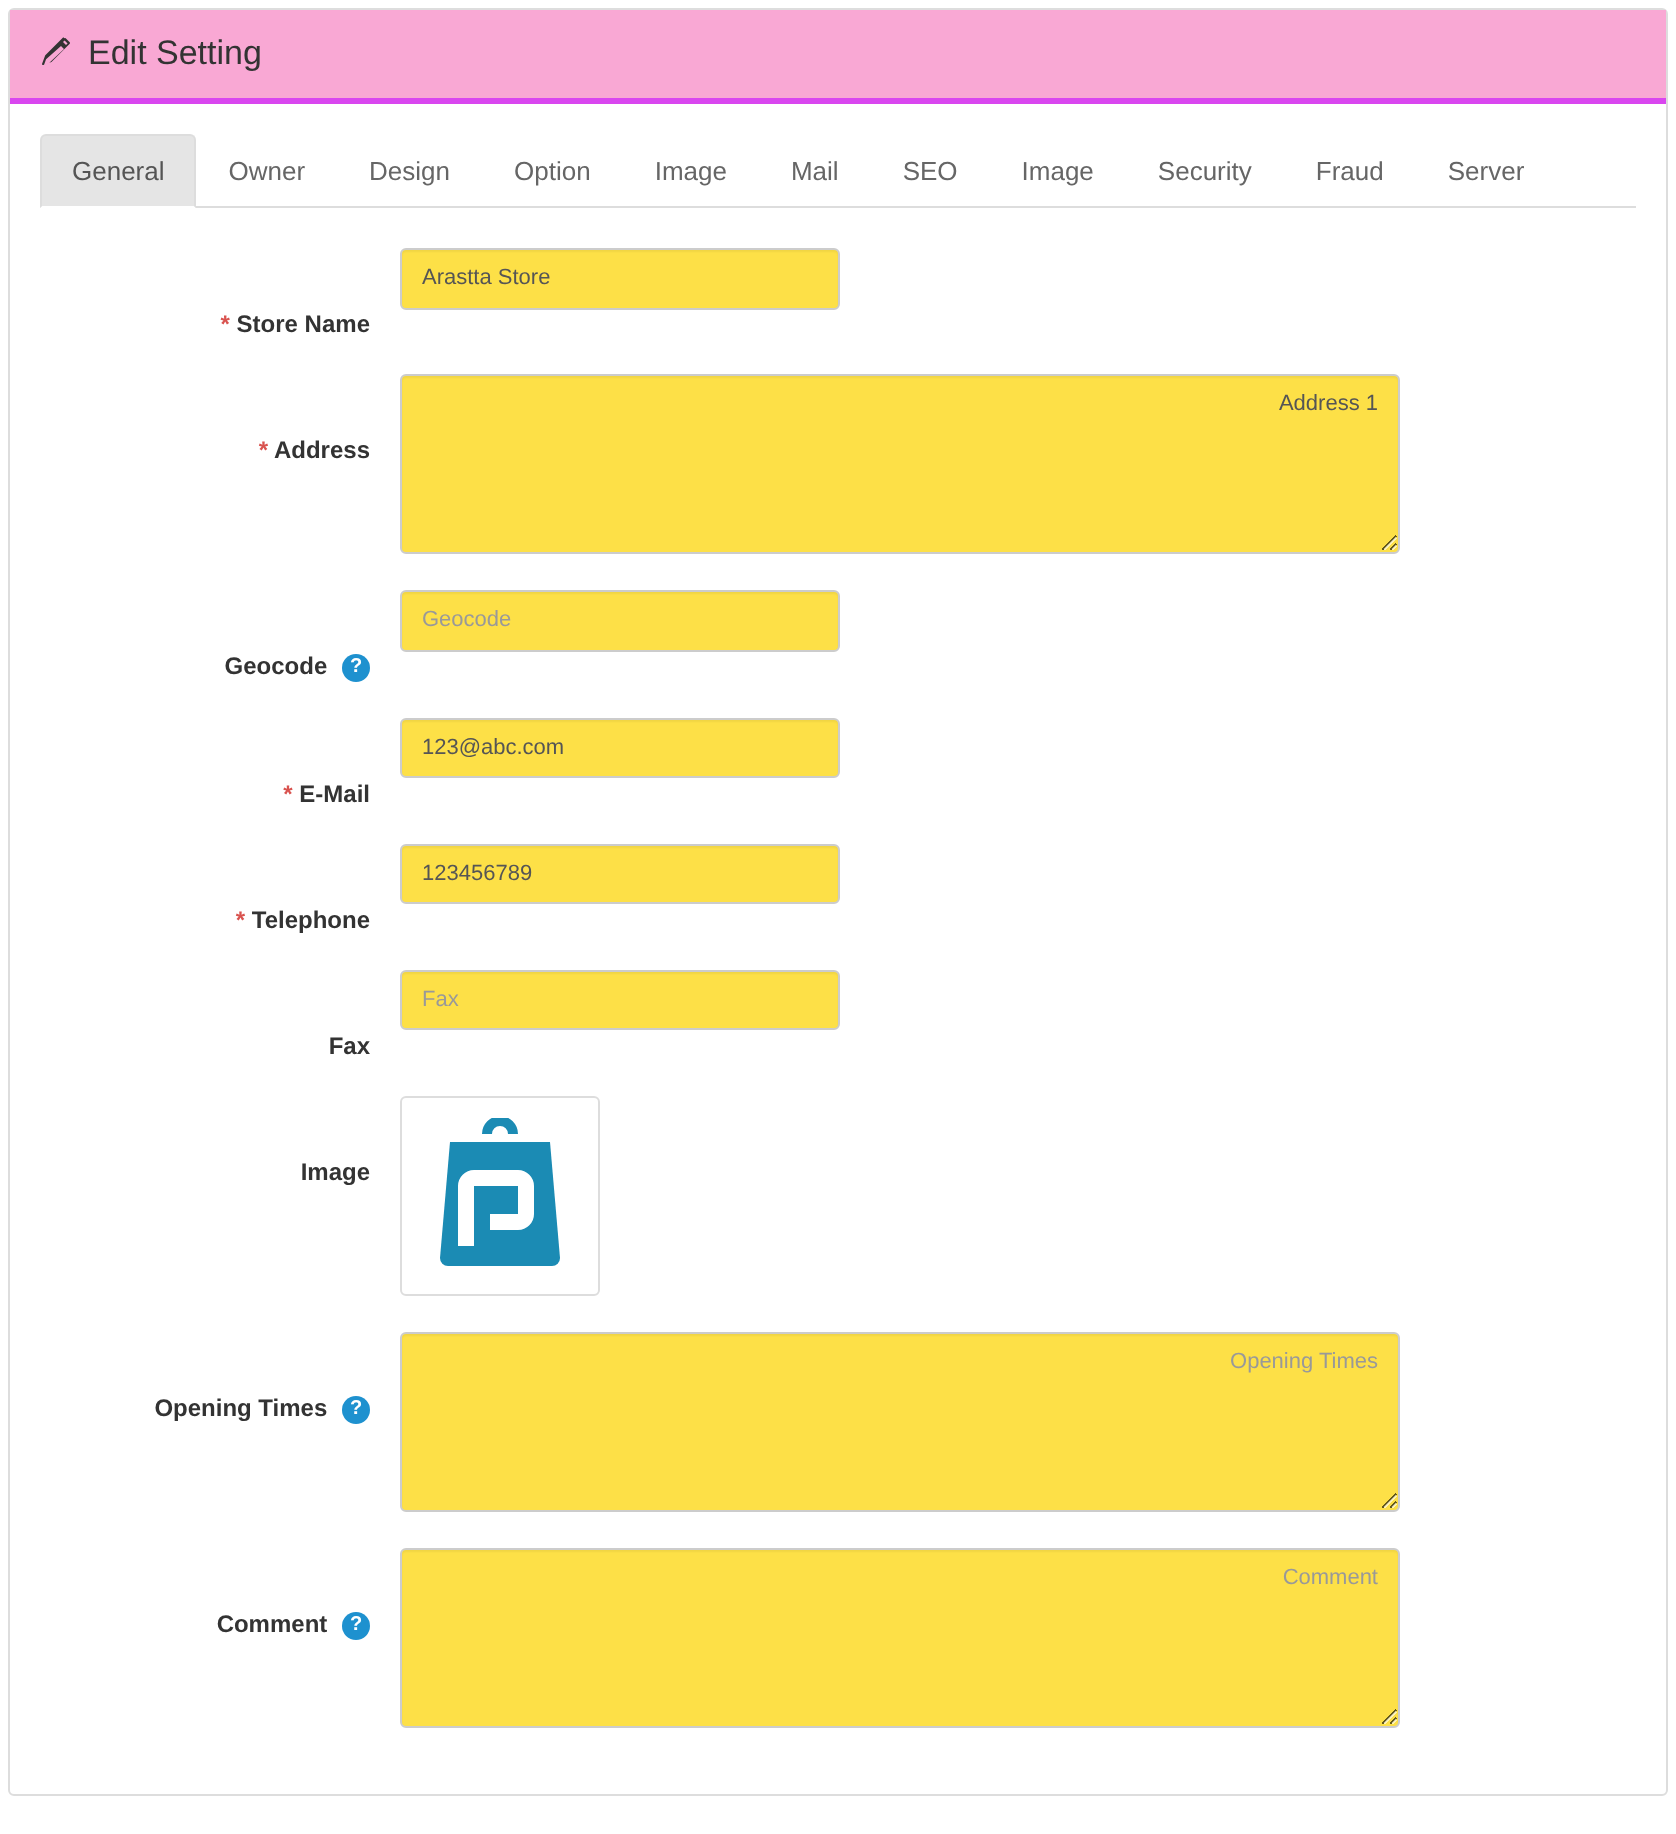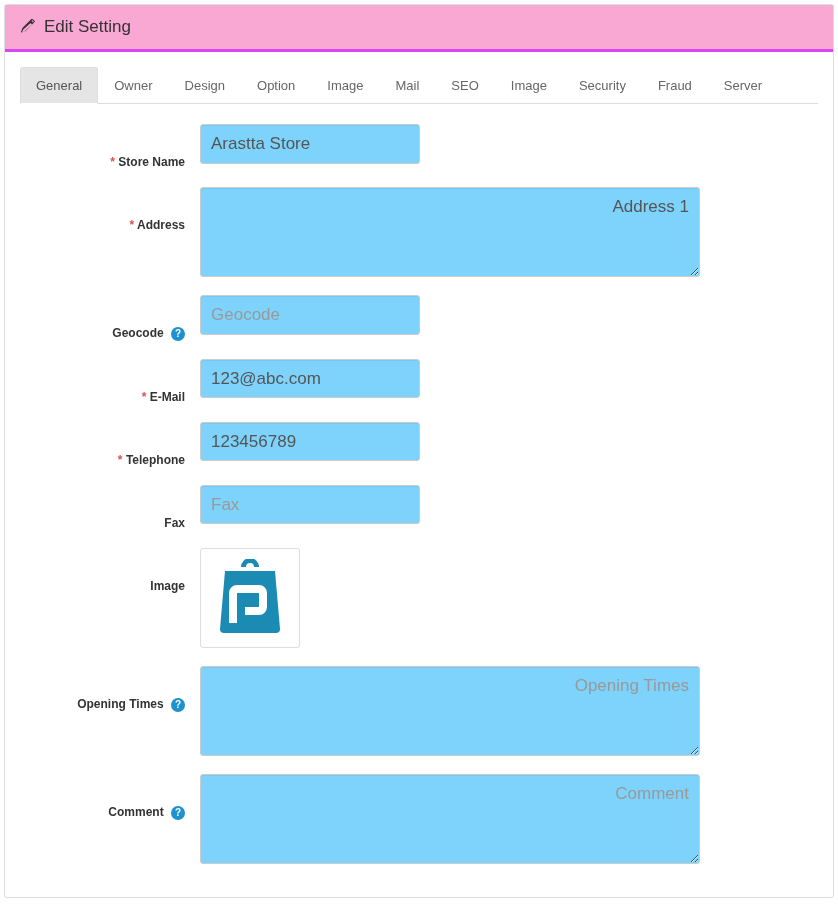--- a/index.html
+++ b/index.html
@@ -104,24 +104,24 @@
   }
   .control-input {
     flex: 0 0 auto;
   }
   .w-sm { width: 220px; }
   .w-lg { width: 500px; }
   .form-control {
     display:block;
     width:100%;
     padding: 6px 10px;
-    font-size: 17px;
+    font-size: 11px;
     line-height: 1.5;
     color: #555;
-    background: #7dd3fc;
+    background: #fde047;
     border: 1px solid #ccc;
     border-radius: 3px;
     box-shadow: inset 0 1px 1px rgba(0,0,0,.05);
     font-family: inherit;
   }
   textarea.form-control {
     resize: both;
     height: 90px;
     text-align: right;
   }

